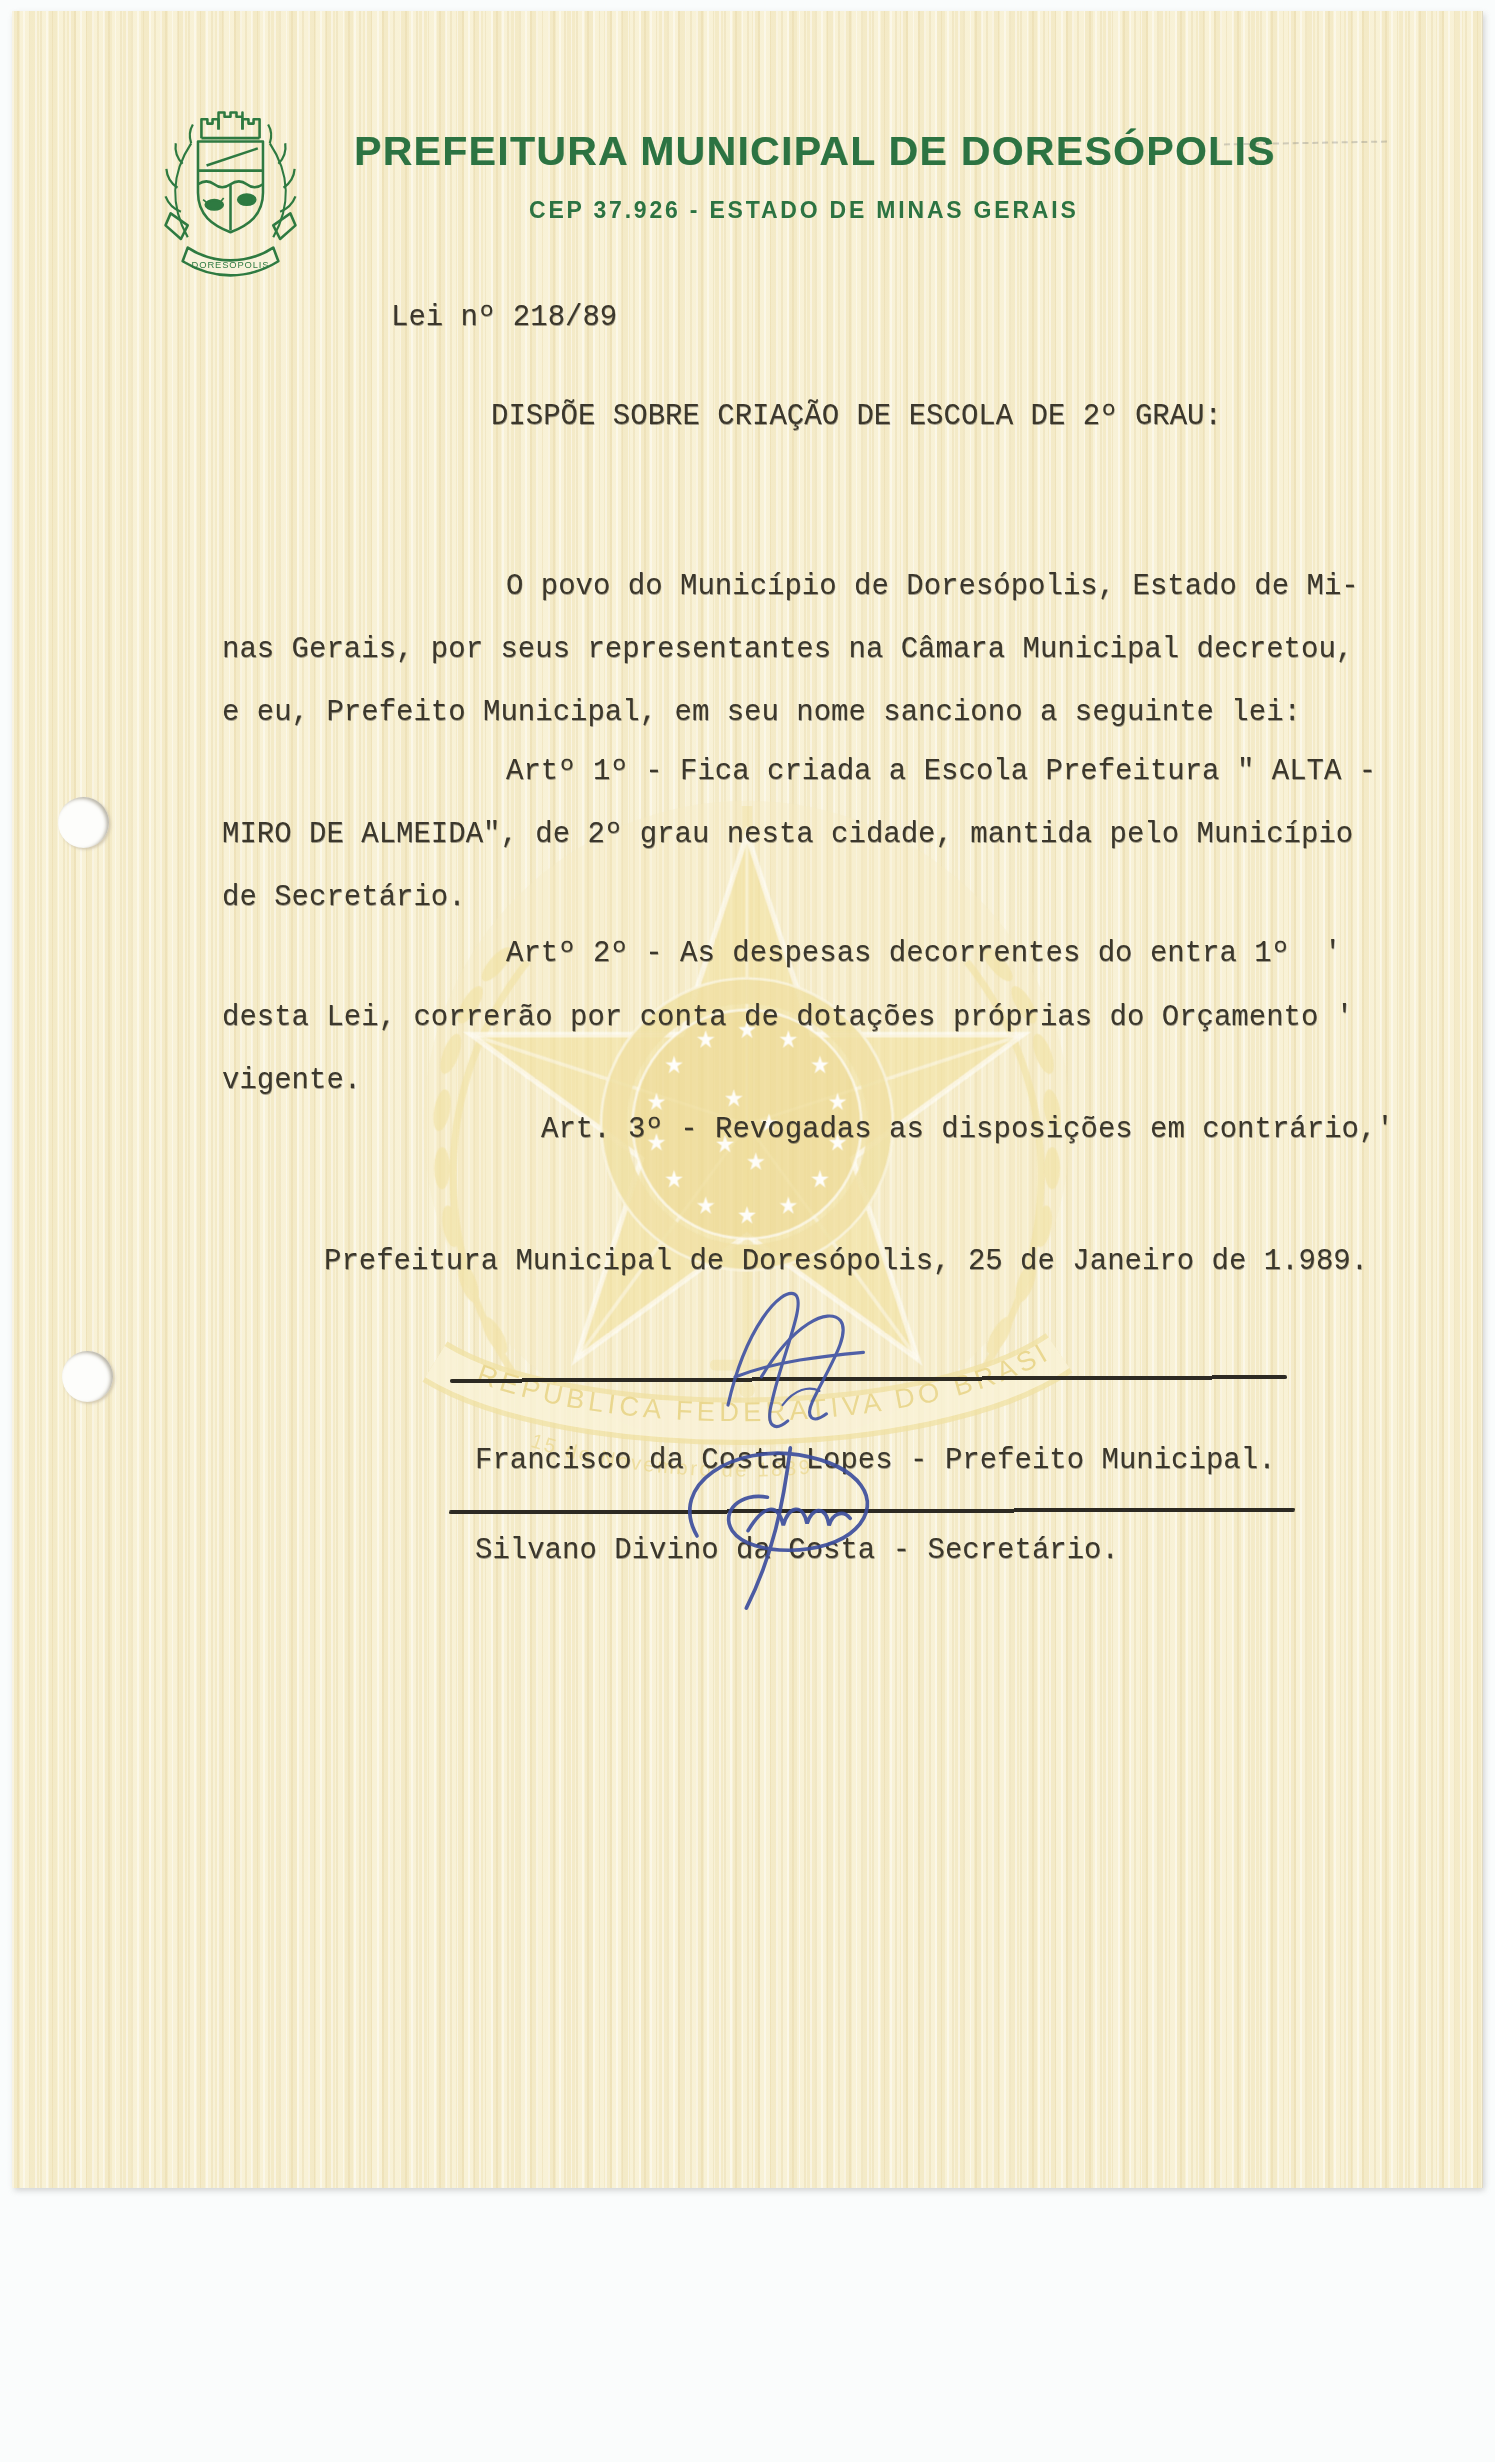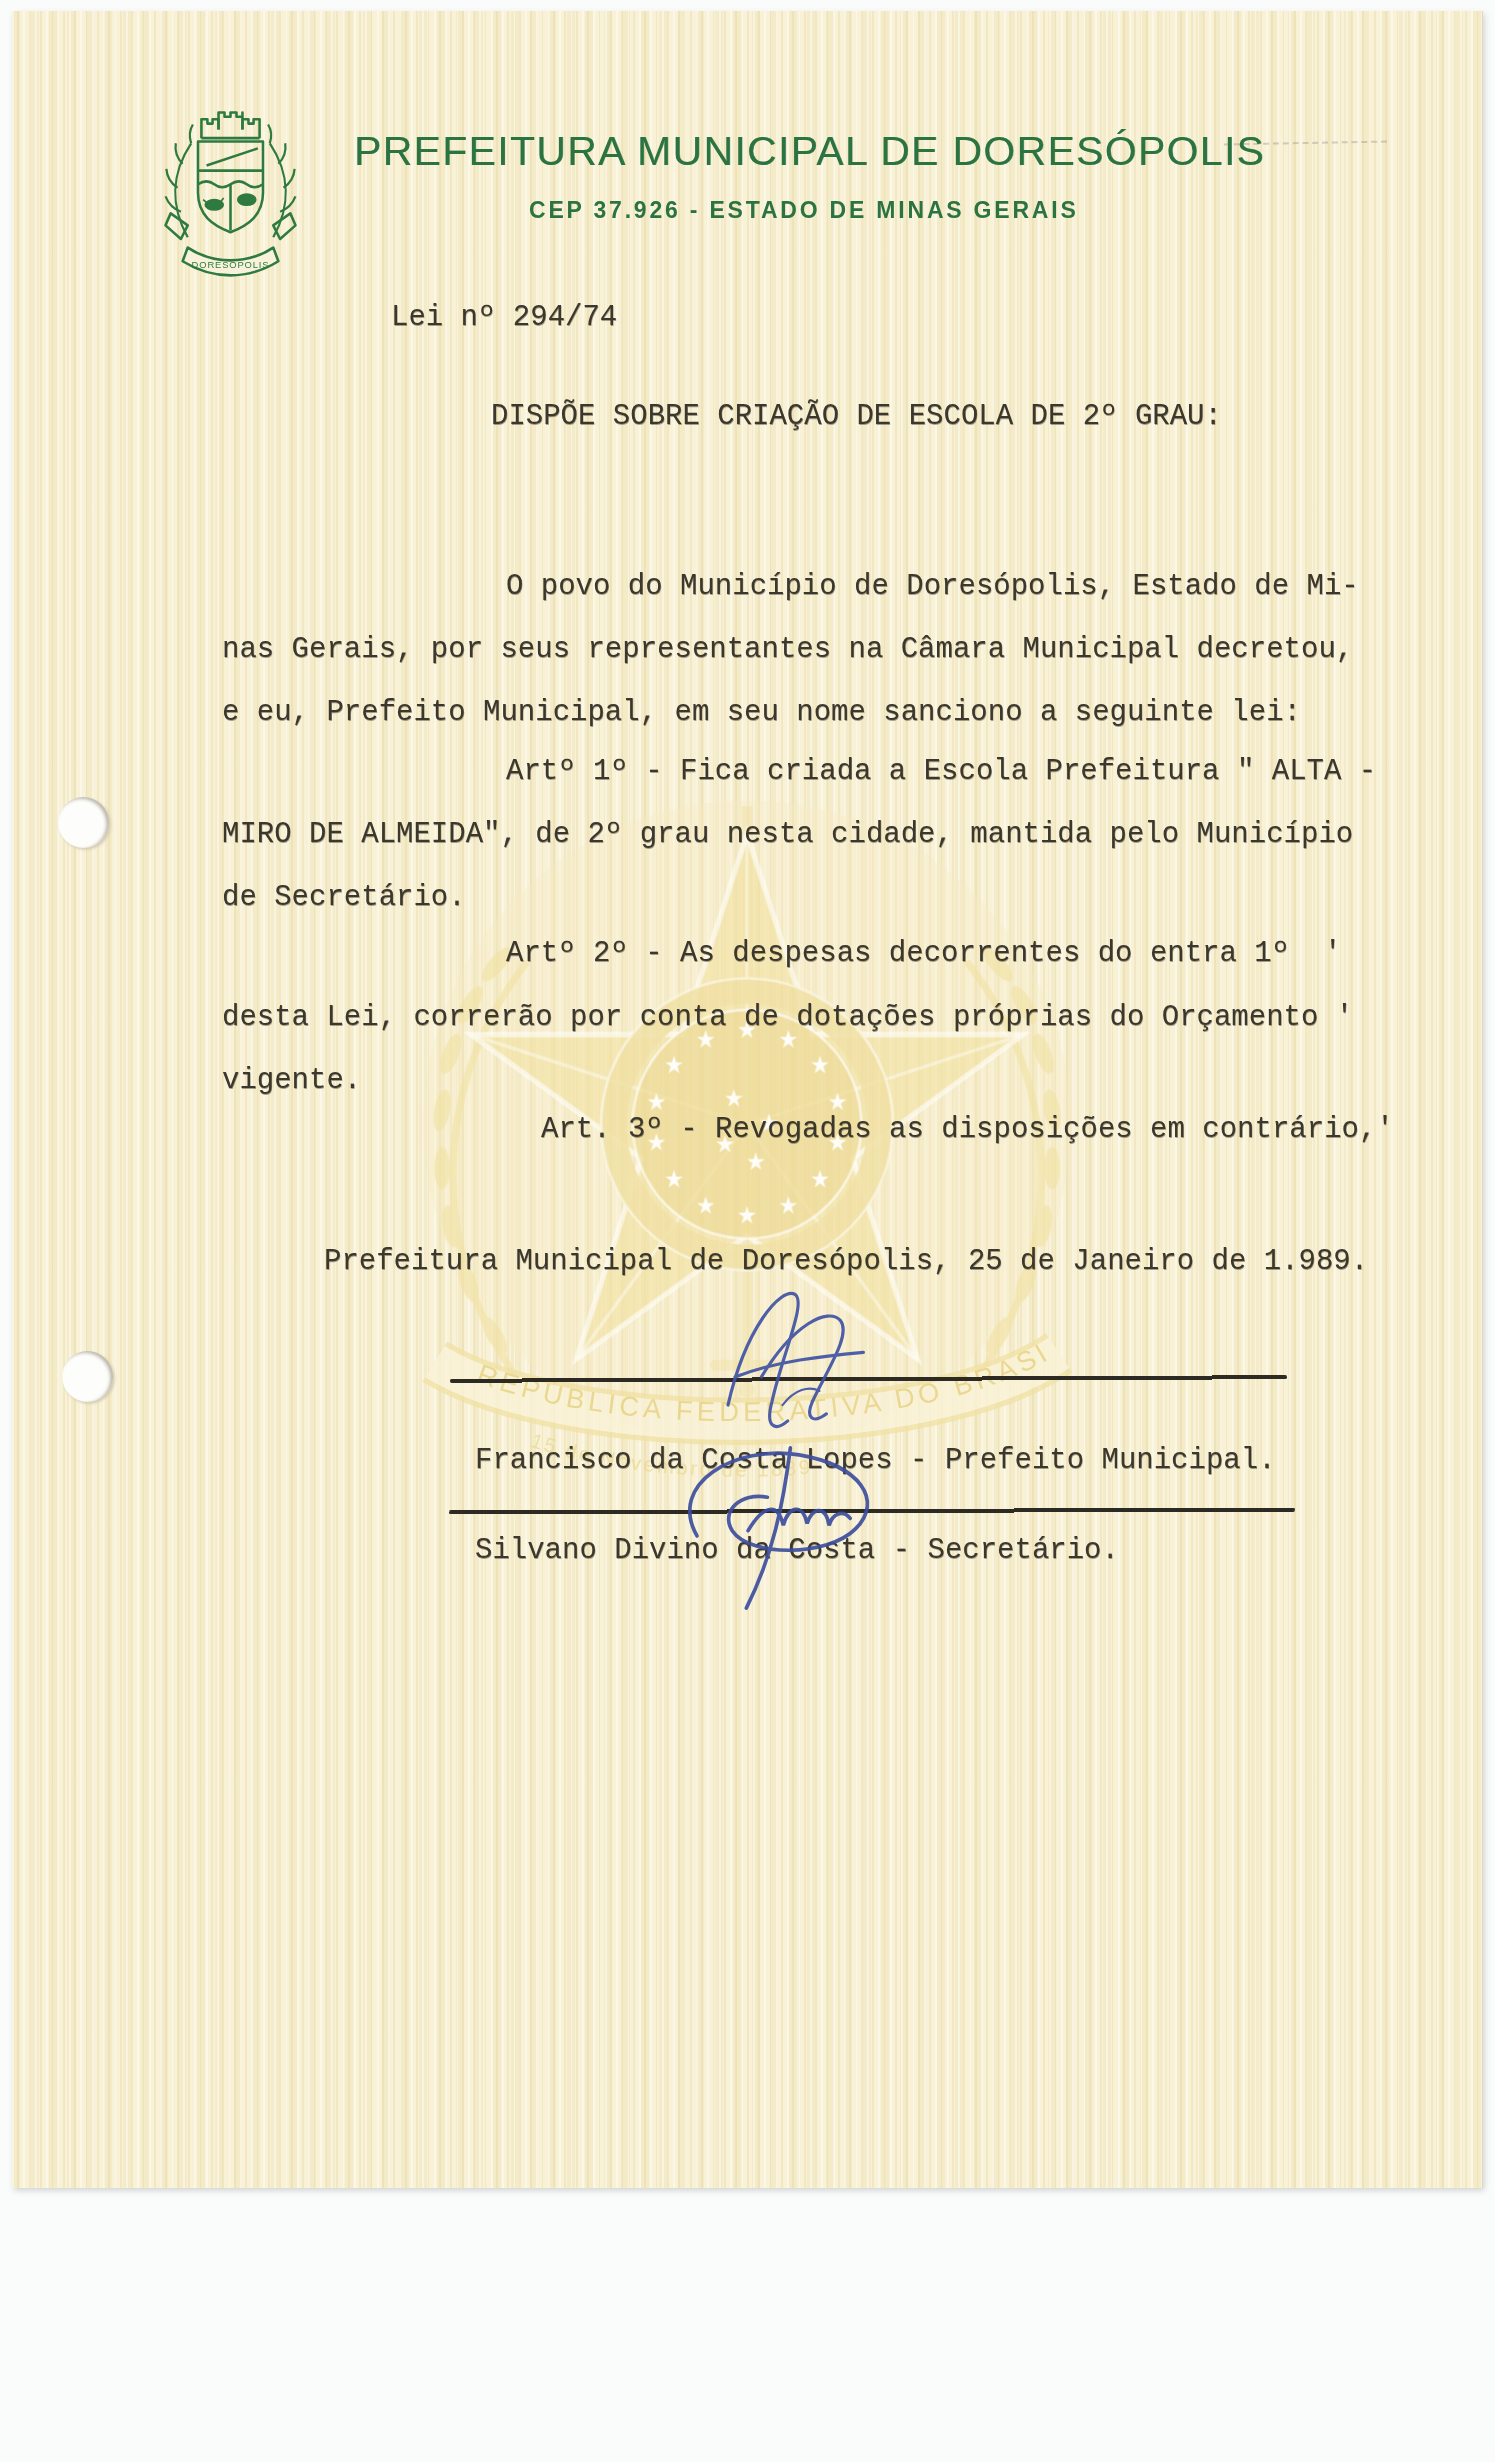--- a/index.html
+++ b/index.html
@@ -10,21 +10,21 @@
          background-image:
            repeating-linear-gradient(90deg, rgba(255,255,255,.45) 0px 1.8px, rgba(255,255,255,0) 1.8px 5.3px,
              rgba(224,204,150,.28) 5.3px 7px, rgba(255,255,255,0) 7px 11.4px),
            repeating-linear-gradient(90deg, rgba(240,228,190,.35) 0px 8px, rgba(252,248,232,.35) 8px 18.5px);
          box-shadow:1.8px 2.6px 6.2px rgba(140,140,140,.4);
          border-right:1.8px solid #e0d9c2;}
   .tw{position:absolute;font-family:"Liberation Mono","DejaVu Sans Mono",monospace;
       font-size:29px;color:#3b372c;white-space:pre;letter-spacing:0px;
       text-shadow:0.5px 0.5px 0.4px rgba(59,55,44,.45);z-index:5;}
   .hdr-title{position:absolute;left:354px;top:128px;font-size:41px;letter-spacing:1.3px;
-      color:#2c7342;font-weight:400;white-space:pre;z-index:5;
+      color:#2c7342;font-weight:700;white-space:pre;z-index:5;
       text-shadow:0.4px 0.4px 0 rgba(44,115,66,.5);}
   .hdr-sub{position:absolute;left:529px;top:197px;font-size:23px;letter-spacing:2.8px;
       color:#2c7342;font-weight:bold;white-space:pre;z-index:5;}
   .rule{position:absolute;height:4.4px;background:#2d2a23;z-index:6;border-radius:1.8px;}
   .hole{position:absolute;width:51px;height:51px;border-radius:50%;background:#fdfdfb;
         box-shadow:inset -2.6px 1.8px 3.5px rgba(170,165,150,.8), 1.8px 1.8px 2.6px rgba(210,200,175,.9);z-index:9;}
   .pencil{position:absolute;left:1224px;top:142px;width:163px;height:5.3px;z-index:4;
         border-top:2.6px dashed rgba(125,125,125,.32);transform:rotate(-1deg);}
   .wm{position:absolute;left:347px;top:755px;z-index:1;opacity:.85;}
   .logo{position:absolute;left:145px;top:102px;z-index:5;}
@@ -160,21 +160,21 @@
       </g>
     </g>
     <text x="100" y="194" text-anchor="middle" font-family="Liberation Sans, sans-serif" font-size="11" letter-spacing="1" fill="#2e7a41">DORESÓPOLIS</text>
   </svg>
 
   <div class="hdr-title">PREFEITURA MUNICIPAL DE DORESÓPOLIS</div>
   <div class="hdr-sub">CEP 37.926 - ESTADO DE MINAS GERAIS</div>
 
   <div class="pencil"></div>
 
-  <div class="tw" style="left:391px;top:301px;">Lei nº 294/74</div>
+  <div class="tw" style="left:391px;top:301px;">Lei nº 218/89</div>
   <div class="tw" style="left:491px;top:400px;">DISPÕE SOBRE CRIAÇÃO DE ESCOLA DE 2º GRAU:</div>
 
   <div class="tw" style="left:506px;top:570px;">O povo do Município de Doresópolis, Estado de Mi-</div>
   <div class="tw" style="left:222px;top:633px;">nas Gerais, por seus representantes na Câmara Municipal decretou,</div>
   <div class="tw" style="left:222px;top:696px;">e eu, Prefeito Municipal, em seu nome sanciono a seguinte lei:</div>
 
   <div class="tw" style="left:506px;top:755px;">Artº 1º - Fica criada a Escola Prefeitura " ALTA -</div>
   <div class="tw" style="left:222px;top:818px;">MIRO DE ALMEIDA", de 2º grau nesta cidade, mantida pelo Município</div>
   <div class="tw" style="left:222px;top:881px;">de Secretário.</div>
 

